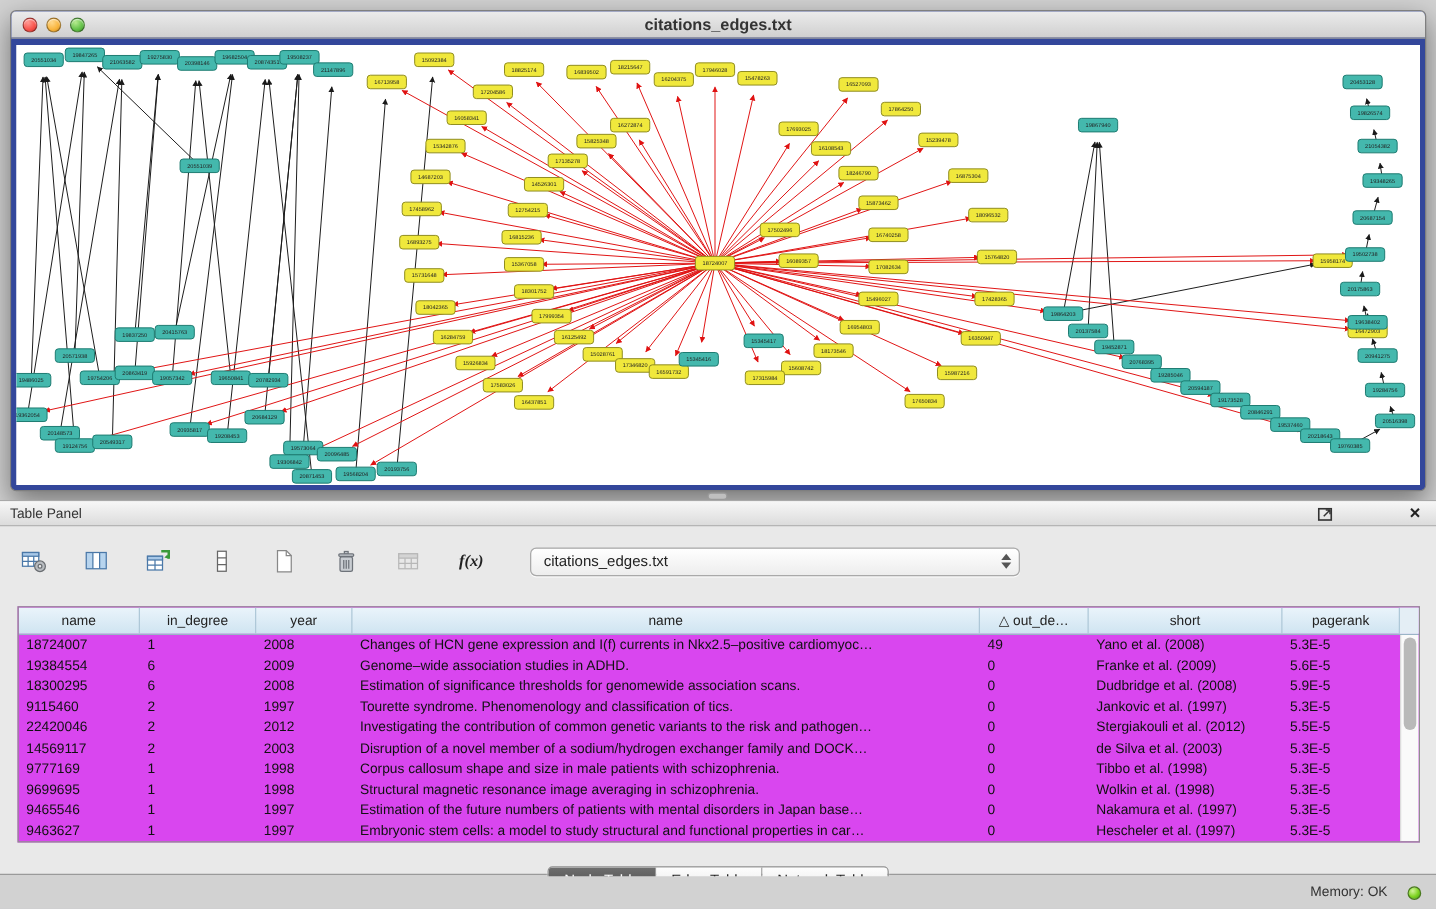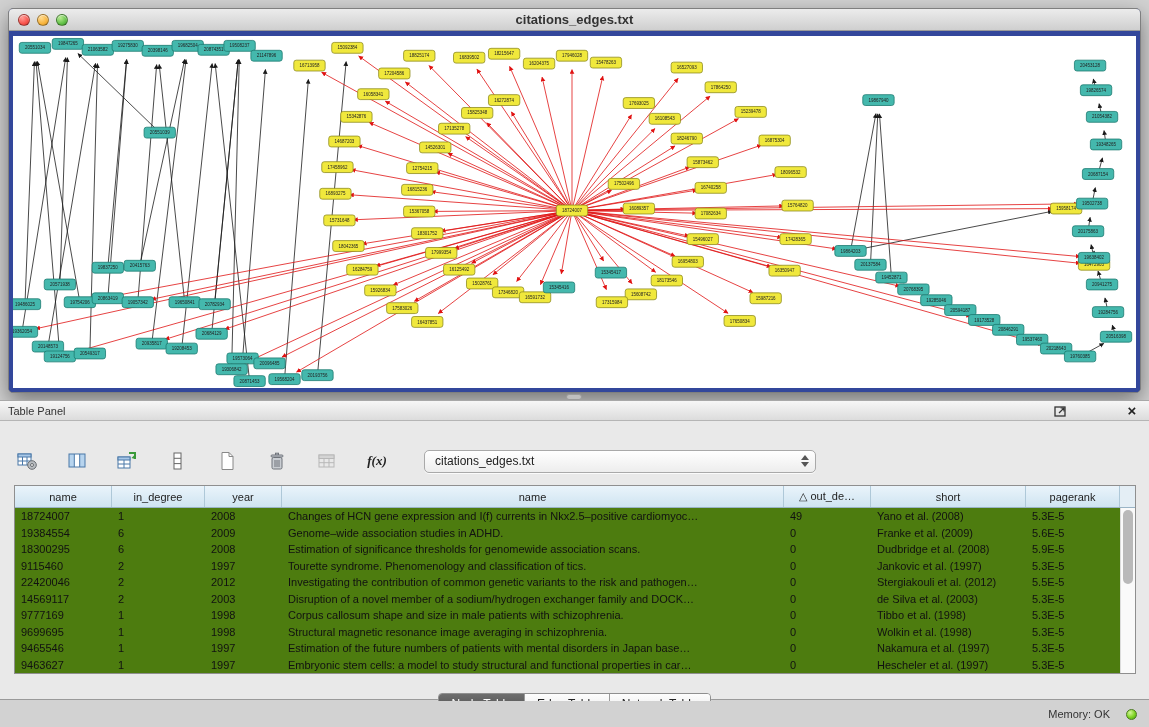--- a/index.html
+++ b/index.html
@@ -33,34 +33,34 @@
   .table-panel { position:absolute; left:0; top:400px; width:1149px; height:300px;
                  background:#e9e9e9; border-top:1px solid #a8a8a8; border-bottom:1px solid #9a9a9a; }
   .panel-header { height:20px; background:linear-gradient(#f7f7f7,#dcdcdc);
                   border-bottom:1px solid #b5b5b5; display:flex; align-items:center; padding:0 8px;gap:48px; }
   .panel-title { font-size:11px; color:#333; }
   .panel-header .spacer { flex:1; }
   .panel-hicon { width:18px; height:16px; display:flex; align-items:center; justify-content:center;
                  margin-left:6px; cursor:default; }
   .panel-close { font-size:15px; font-weight:bold; color:#222; line-height:14px; }
 
-  .panel-toolbar { position:absolute; left:14px; top:44px; height:32px; display:flex; align-items:center; gap:24px; }
+  .panel-toolbar { position:absolute; left:14px; top:32px; height:32px; display:flex; align-items:center; gap:24px; }
   .tool-btn { width:26px; height:26px; display:flex; align-items:center; justify-content:center; }
   .fx-label { font:italic bold 13px "Liberation Serif", serif; color:#222; }
 
   .combo { width:392px; height:23px; margin-left:10px; background:linear-gradient(#ffffff,#ededed);
            border:1px solid #a9a9a9; border-radius:5px; display:flex; align-items:center;
            padding:0 6px 0 10px; box-shadow:0 1px 0 rgba(255,255,255,.8); }
   .combo-text { flex:1; font-size:12px; color:#222; }
   .combo-arrows { display:flex; flex-direction:column; gap:2px; align-items:center; }
   .tri-up    { width:0; height:0; border-left:4px solid transparent; border-right:4px solid transparent; border-bottom:5px solid #555; }
   .tri-down  { width:0; height:0; border-left:4px solid transparent; border-right:4px solid transparent; border-top:5px solid #555; }
 
   .tbl { position:absolute; left:14px; top:84px; width:1122px; height:189px;
-         background:#4d7c0f; border:1px solid #8f8f8f; overflow:hidden; }
+         background:#d946ef; border:1px solid #8f8f8f; overflow:hidden; }
   .thead { display:grid; grid-template-columns:97px 93px 77px minmax(0,1fr) 87px 155px 94px 15px;
            height:22px; background:linear-gradient(#eaf4fb,#cfe4f1); border-bottom:1px solid #9ab4c6; }
   .th { font-size:11px; color:#222; display:flex; align-items:center; justify-content:center;
         border-right:1px solid #aec8d8; overflow:hidden; white-space:nowrap; }
   .th:last-child { border-right:none; background:#e4eef5; }
   .tbody { position:absolute; left:0; right:15px; top:22px; bottom:0; overflow:hidden; }
   .trow { display:grid; grid-template-columns:97px 93px 77px minmax(0,1fr) 87px 155px 94px;
           height:16.5px; line-height:16.5px; }
   .tcell { font-size:11px; color:#111; padding:0 6px; white-space:nowrap; overflow:hidden; }
   .tcell.c5 { }

